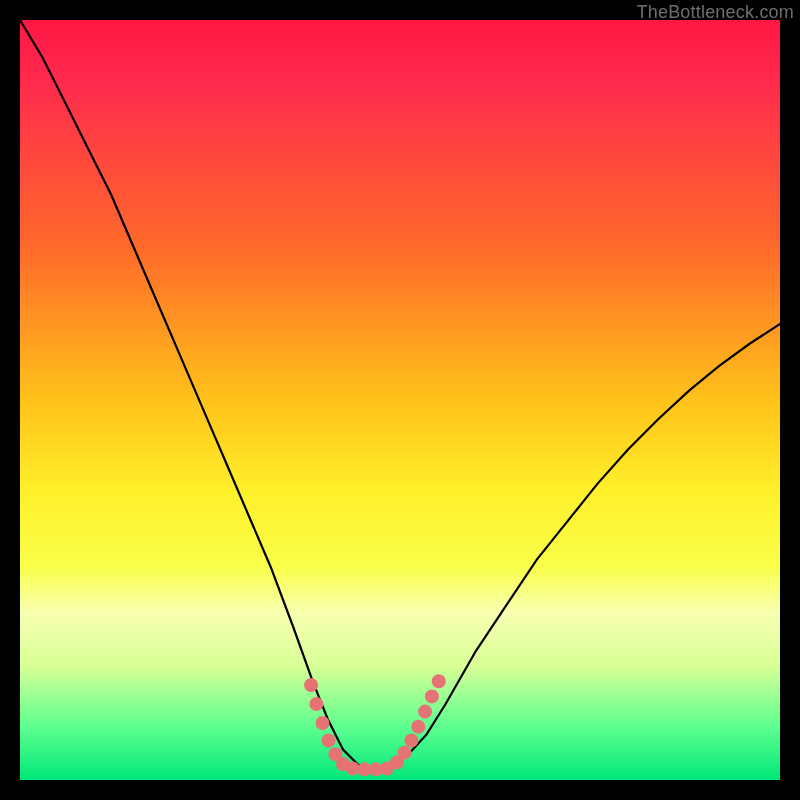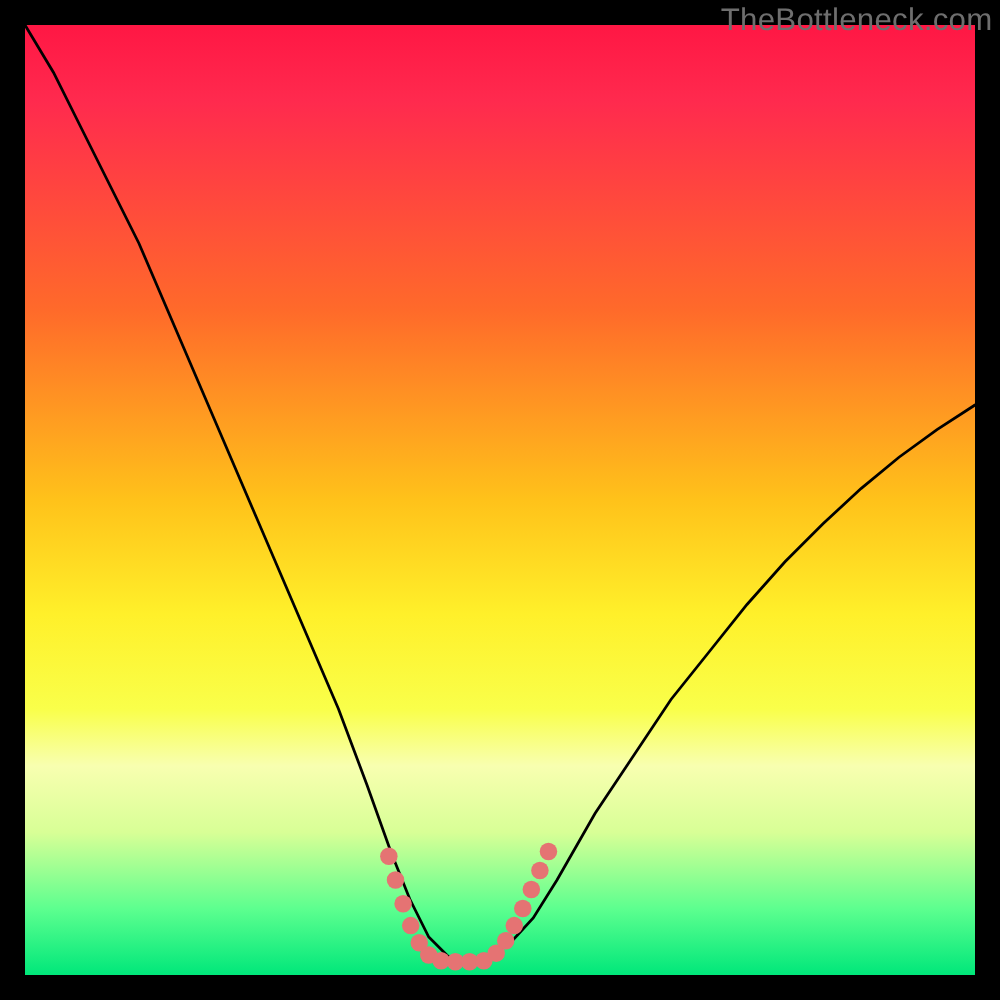--- a/index.html
+++ b/index.html
@@ -24,21 +24,21 @@
     left: 0;
     top: 0;
     width: 760px;
     height: 760px;
   }
   .watermark {
     position: absolute;
     top: 2px;
     right: 6px;
     color: #6e6e6e;
-    font-size: 25px;
+    font-size: 18px;
     font-weight: 500;
     letter-spacing: 0.2px;
     pointer-events: none;
     user-select: none;
   }
   svg {
     display: block;
   }
 </style>
 </head>

